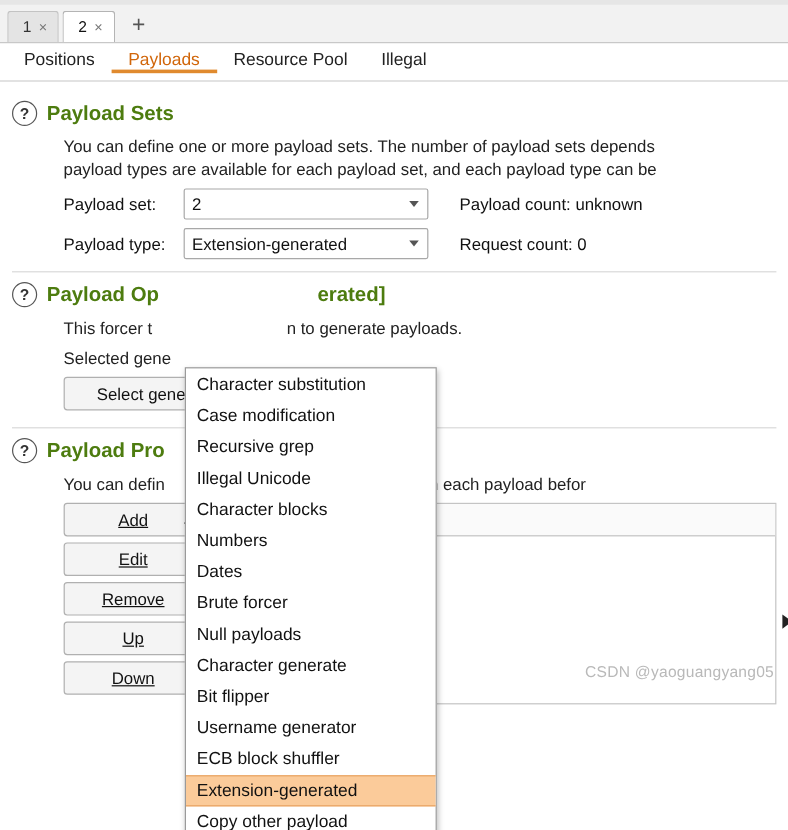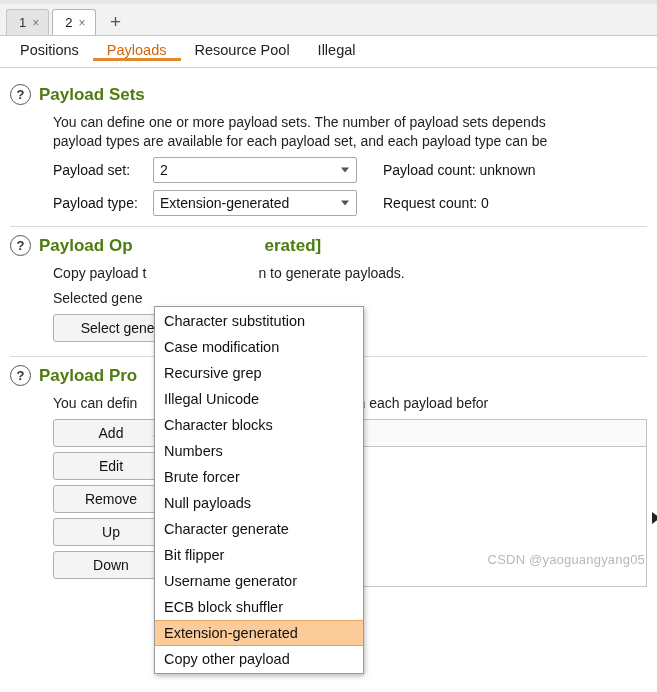--- a/index.html
+++ b/index.html
@@ -202,21 +202,21 @@
     display: flex;
     margin: 6px 0 0 43px;
     align-items: flex-start;
   }
   .proc-btns {
     display: flex;
     flex-direction: column;
     gap: 5px;
     width: 96px;
   }
-  .proc-btns .btn { width: 116px; }
+  .proc-btns .btn { width: 116px; text-decoration: underline; }
   .proc-dots {
     width: 14px;
     text-align: center;
     color: #555;
     font-size: 13px;
     padding-top: 6px;
   }
   .table {
     flex: 1;
     border: 1px solid #c4c4c4;
@@ -335,21 +335,21 @@
     <div class="divider"></div>
   </div>
 
   <div class="sect">
     <div class="sect-head">
       <div class="qmark">?</div>
       <div class="sect-title">Payload Op</div>
       <div class="sect-title" style="margin-left:124px">erated]</div>
     </div>
     <div class="desc" style="display:flex">
-      <span>Copy payload t</span>
+      <span>This forcer t</span>
       <span style="margin-left:112px">n to generate payloads.</span>
     </div>
     <div class="desc">Selected gene</div>
     <div class="btn gen-btn">Select gener</div>
     <div class="divider" style="margin-top:14px"></div>
   </div>
 
   <div class="sect">
     <div class="sect-head">
       <div class="qmark">?</div>
@@ -378,20 +378,21 @@
     </div>
   </div>
 
   <div class="dropdown">
     <div class="ditem">Character substitution</div>
     <div class="ditem">Case modification</div>
     <div class="ditem">Recursive grep</div>
     <div class="ditem">Illegal Unicode</div>
     <div class="ditem">Character blocks</div>
     <div class="ditem">Numbers</div>
+    <div class="ditem">Dates</div>
     <div class="ditem">Brute forcer</div>
     <div class="ditem">Null payloads</div>
     <div class="ditem">Character generate</div>
     <div class="ditem">Bit flipper</div>
     <div class="ditem">Username generator</div>
     <div class="ditem">ECB block shuffler</div>
     <div class="ditem sel">Extension-generated</div>
     <div class="ditem">Copy other payload</div>
   </div>
 

